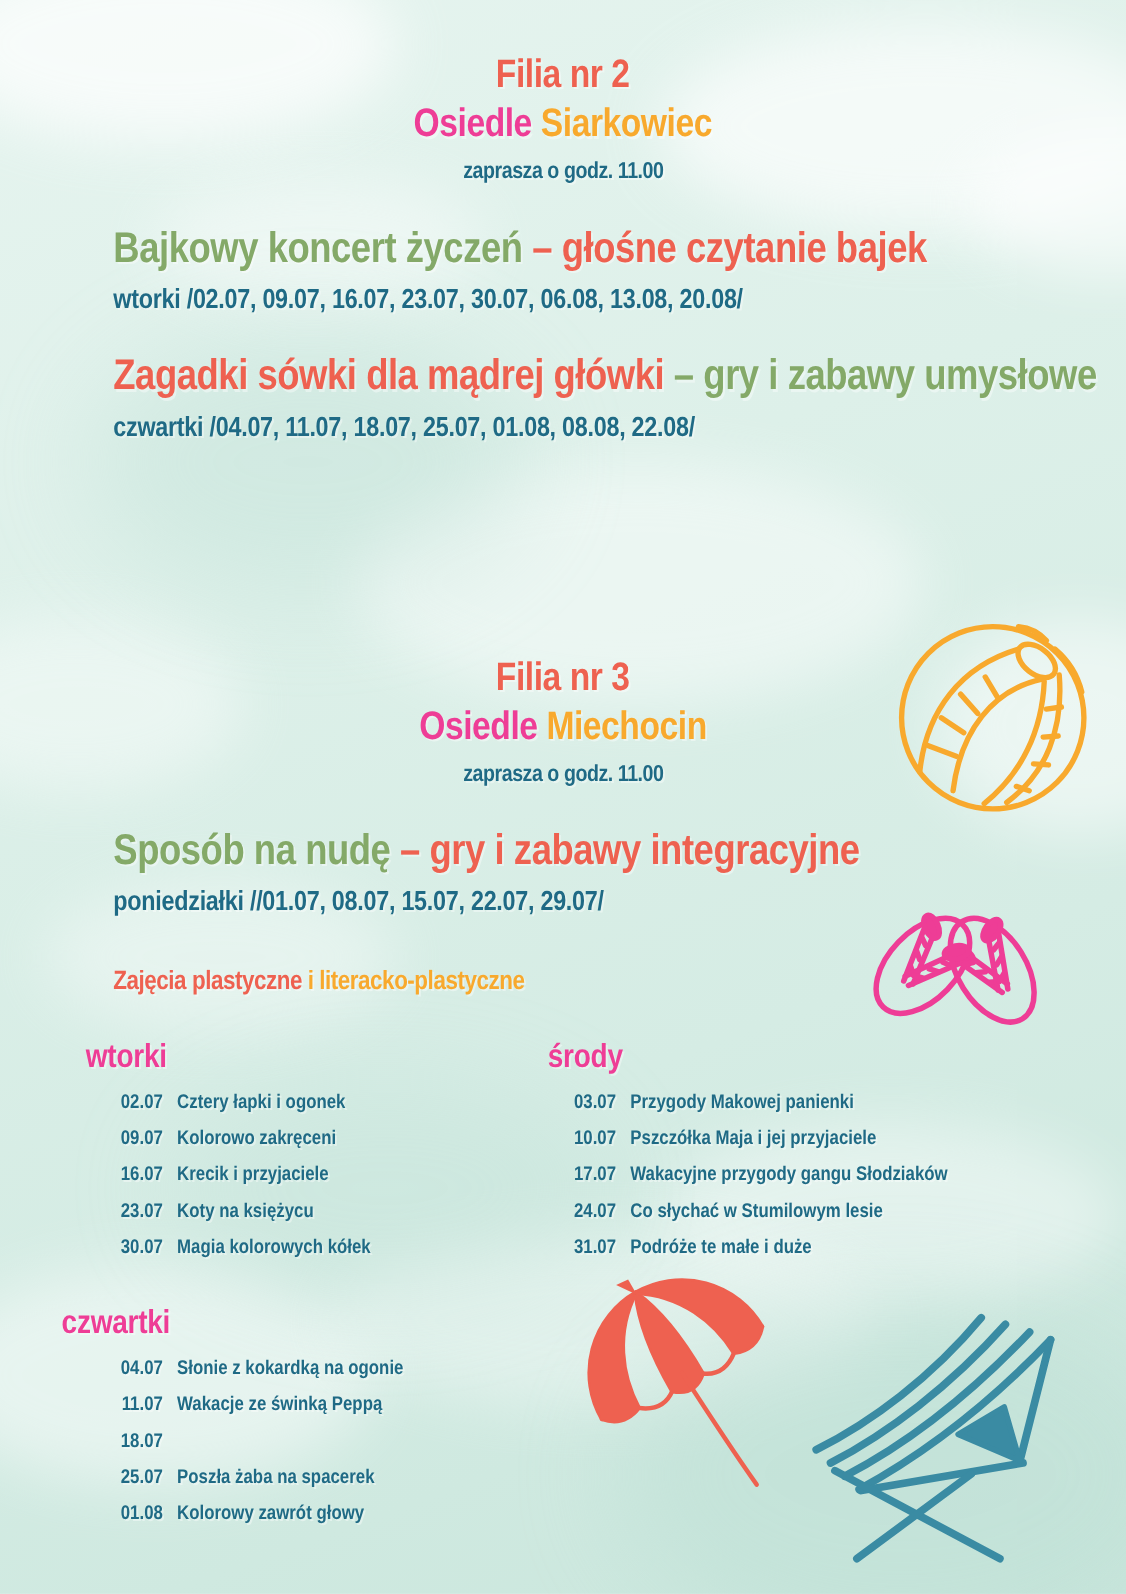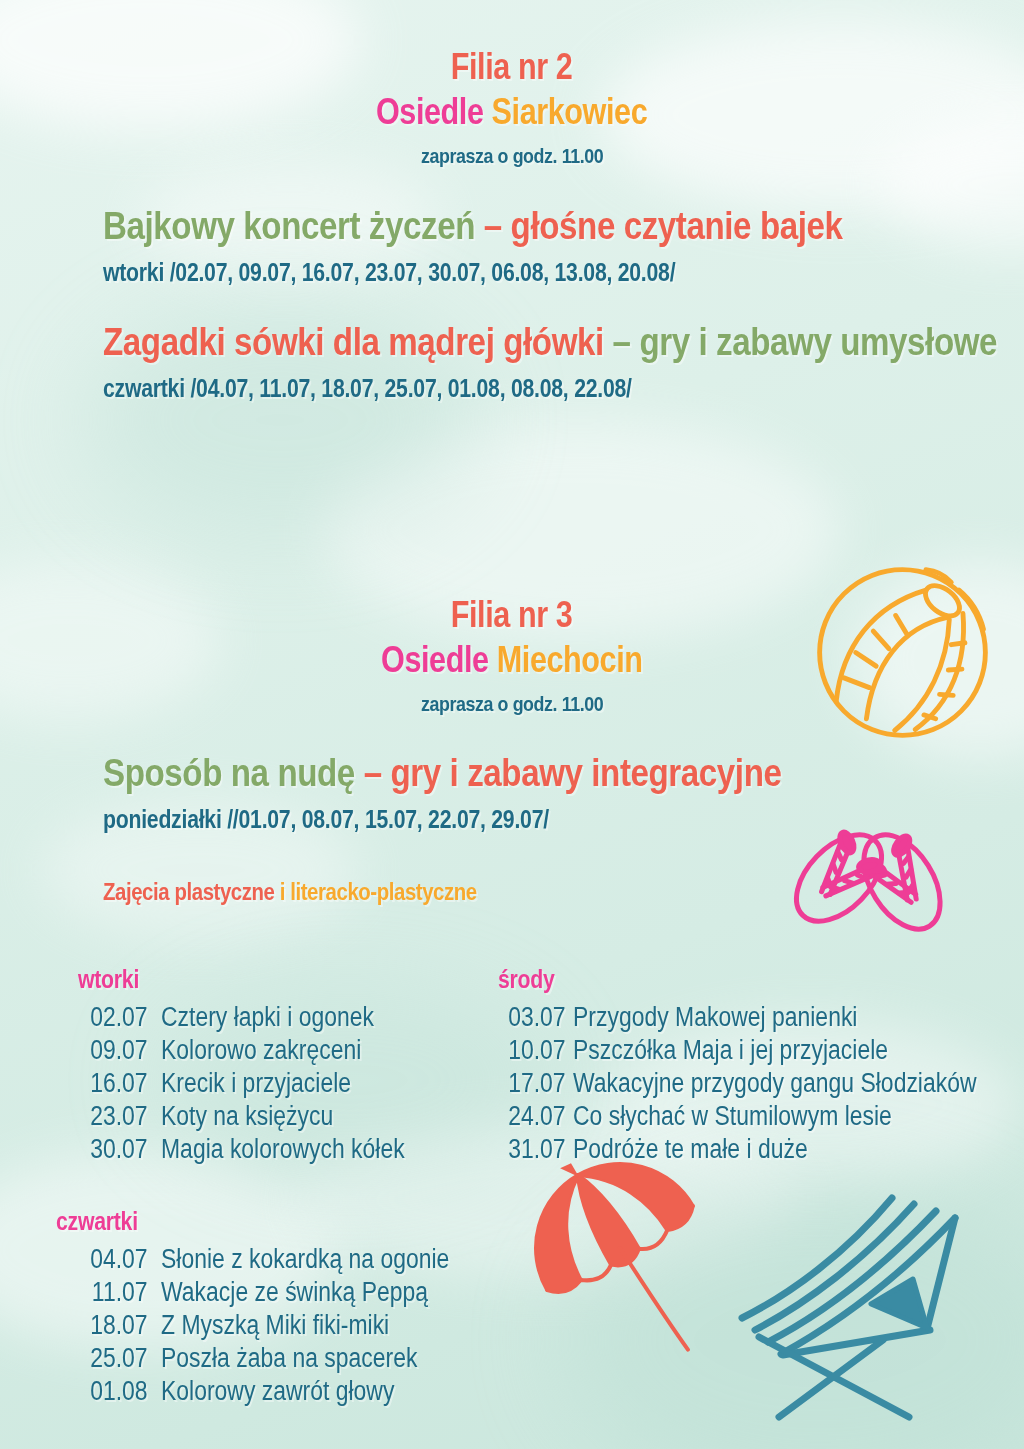--- a/index.html
+++ b/index.html
@@ -24,22 +24,22 @@
   .c-dark{color:#1f6a85;}
   .hero{position:absolute;left:0;width:1024px;text-align:center;font-weight:700;letter-spacing:-.5px;}
   .hero .l12{font-size:36px;line-height:45px;}
   .hero .l3{font-size:21px;line-height:44px;}
   .events{position:absolute;left:103px;}
   .ev{margin-bottom:37px;}
   .ev-h{font-size:39px;font-weight:700;line-height:36px;letter-spacing:-.5px;}
   .ev-d{font-size:25px;font-weight:700;margin-top:14px;letter-spacing:-.3px;}
   .wsh{position:absolute;left:103px;font-size:24px;font-weight:700;letter-spacing:-.5px;}
   .col{position:absolute;}
-  .col-h{font-size:25px;font-weight:700;margin-bottom:7px;letter-spacing:-.3px;margin-top:21px;}
-  .row{display:flex;align-items:flex-end;font-size:27px;font-weight:400;line-height:33px;}
+  .col-h{font-size:30px;font-weight:700;margin-bottom:7px;letter-spacing:-.3px;}
+  .row{display:flex;align-items:flex-end;font-size:18px;font-weight:700;line-height:33px;}
   .row .d{text-align:right;flex:0 0 auto;}
   .row .t{margin-left:13px;}
   .col-tue .d{width:70px;}
   .col-wed .d{width:62px;}
   .col-thu .d{width:92px;}
   .illus{position:absolute;pointer-events:none;}
 </style>
 </head>
 <body>
 
@@ -145,21 +145,20 @@
   <div class="row">
       <span class="d"><span class="cond cr c-dark">04.07</span></span>
       <span class="t"><span class="cond cl c-dark">Słonie z kokardką na ogonie</span></span>
     </div>
   <div class="row">
       <span class="d"><span class="cond cr c-dark">11.07</span></span>
       <span class="t"><span class="cond cl c-dark">Wakacje ze świnką Peppą</span></span>
     </div>
   <div class="row">
       <span class="d"><span class="cond cr c-dark">18.07</span></span>
-      <span class="t"><span class="cond cl c-dark">Z Myszką Miki fiki-miki</span></span>
     </div>
   <div class="row">
       <span class="d"><span class="cond cr c-dark">25.07</span></span>
       <span class="t"><span class="cond cl c-dark">Poszła żaba na spacerek</span></span>
     </div>
   <div class="row">
       <span class="d"><span class="cond cr c-dark">01.08</span></span>
       <span class="t"><span class="cond cl c-dark">Kolorowy zawrót głowy</span></span>
     </div>
 </div>

